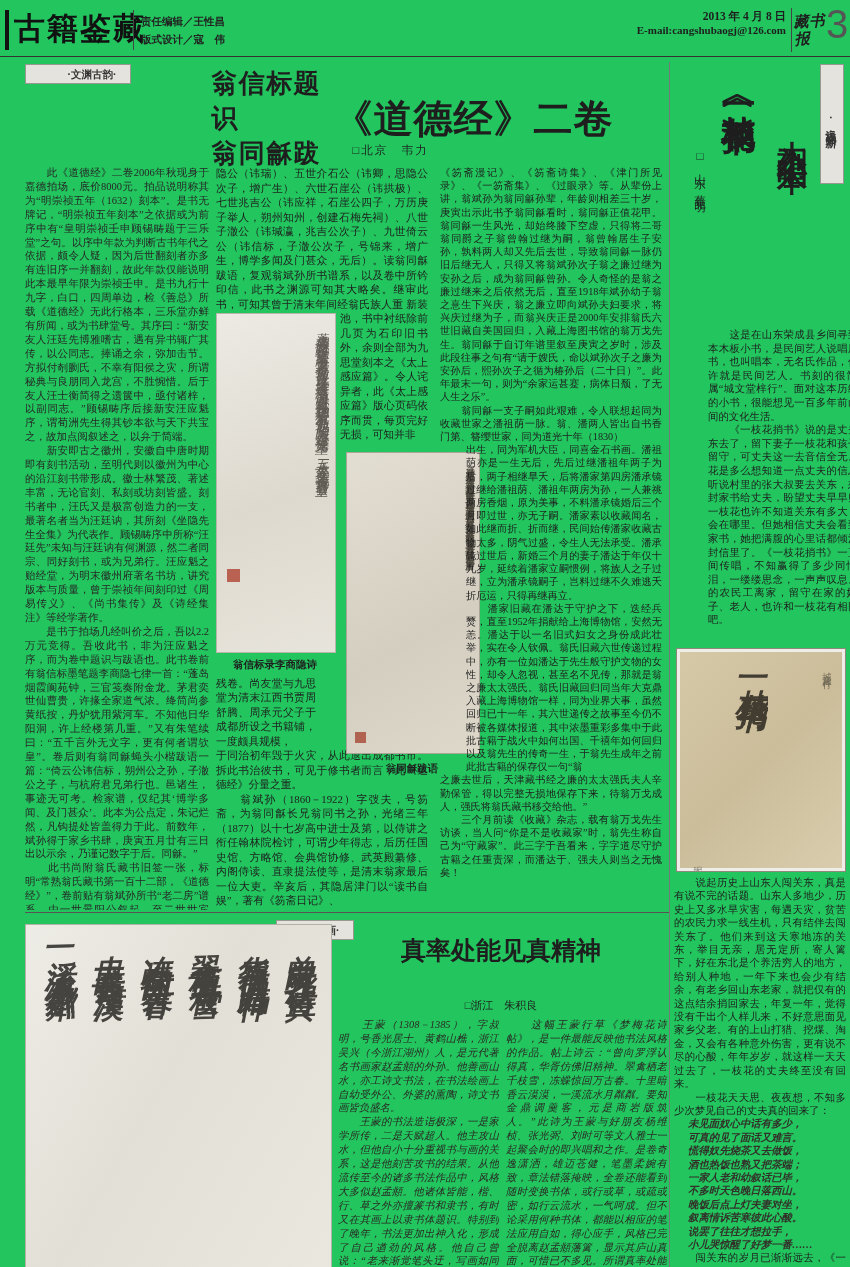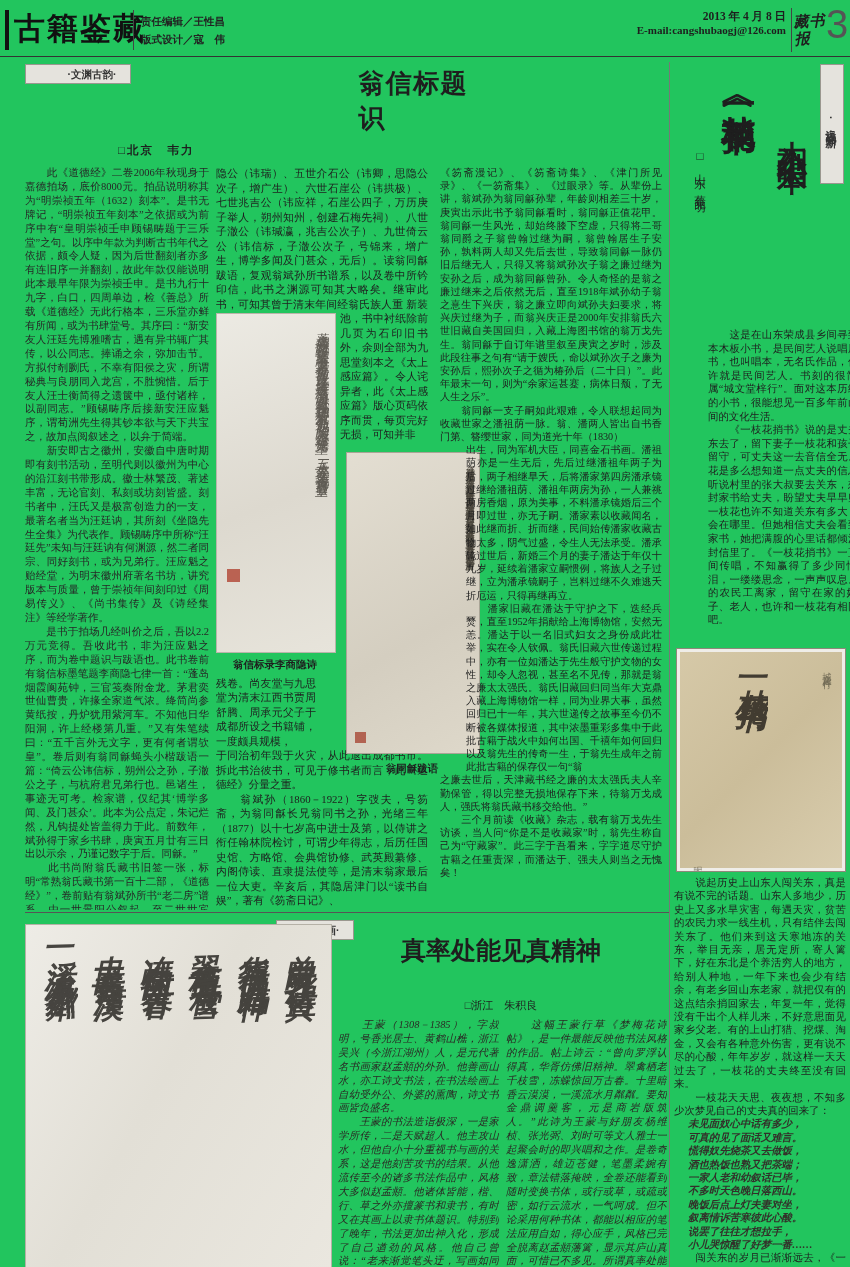--- a/index.html
+++ b/index.html
@@ -23,21 +23,21 @@
   #hd-rule{left:0;top:56px;width:850px;height:1px;background:#333;}
   #div-v{left:669px;top:62px;width:1px;height:1205px;background:#777;}
   #div-h{left:25px;top:912px;width:644px;height:1px;background:#555;}
   .tagbox{background:#e5e3dd;border:1px solid #9a978f;font-size:10.5px;font-weight:bold;color:#333;text-align:center;font-family:"Liberation Sans",sans-serif;}
   
   #m-tag{left:25px;top:64px;width:76px;height:18px;line-height:18px;padding-left:28px;}
   #m-head{left:118px;top:66px;width:545px;display:flex;align-items:center;justify-content:center;}
   #m-head .l{width:152px;font-size:26px;font-weight:bold;line-height:35px;text-align:justify;}
   #m-head .l div{text-align-last:justify;margin-left:44px;}
   #m-head .r{font-size:39px;font-weight:bold;margin-left:14px;letter-spacing:1px;}
-  #m-byline{left:118px;top:143px;width:545px;font-size:11.5px;letter-spacing:2px;font-weight:bold;}
+  #m-byline{left:118px;top:143px;width:545px;text-align:center;font-size:11.5px;letter-spacing:2px;}
   
   .bodytext{font-size:10.5px;line-height:13.9px;color:#262626;}
   #c1{left:25px;top:166px;width:184px;height:744px;overflow:hidden;}
   #c2{left:216px;top:166px;width:212px;height:744px;overflow:hidden;font-size:10.8px;line-height:14.5px;}
   #figA{float:left;width:118px;margin:2px 6px 4px 0;}
   #imgA{width:118px;height:338px;background:linear-gradient(160deg,#eceae3,#ddd9cf 55%,#e7e4db);border:1px solid #b9b5aa;position:relative;overflow:hidden;}
   .vcal{writing-mode:vertical-rl;font-style:italic;color:#4a463f;position:absolute;top:8px;right:6px;height:320px;font-size:13px;letter-spacing:2px;line-height:16px;opacity:.85;}
   #sealA{position:absolute;left:10px;bottom:70px;width:13px;height:13px;background:#b04332;opacity:.8;}
   .cap{font-size:10.5px;font-weight:bold;text-align:center;margin-top:4px;font-family:"Liberation Sans",sans-serif;}
   #c2-besideB{clear:left;width:100px;}
@@ -90,21 +90,23 @@
   <div class="abs" id="hd-logo">藏书报</div>
   <div class="abs" id="hd-page">3</div>
   <div class="abs" id="hd-rule"></div>
   <div class="abs" id="div-v"></div>
   <div class="abs" id="div-h"></div>
 
   <div class="abs tagbox" id="m-tag">·文渊古韵·</div>
   <div class="abs sans" id="m-head">
     <div class="l">
       <div>翁信标题识</div>
+      <div>翁同龢跋</div>
     </div>
+    <div class="r">《道德经》二卷</div>
   </div>
   <div class="abs" id="m-byline">□北京　韦力</div>
 
   <div class="abs bodytext just pre" id="c1">　　此《道德经》二卷2006年秋现身于嘉德拍场，底价8000元。拍品说明称其为“明崇祯五年（1632）刻本”。是书无牌记，“明崇祯五年刻本”之依据或为前序中有“皇明崇祯壬申顾锡畴题于三乐堂”之句。以序中年款为判断古书年代之依据，颇令人疑，因为后世翻刻者亦多有连旧序一并翻刻，故此年款仅能说明此本最早年限为崇祯壬申。是书九行十九字，白口，四周单边，检《善总》所载《道德经》无此行格本，三乐堂亦鲜有所闻，或为书肆堂号。其序曰：“新安友人汪廷先博雅嗜古，遇有异书辄广其传，以公同志。捧诵之余，弥加击节。方拟付剞劂氏，不幸有阳侯之灾，所谓秘典与良朋同入龙宫，不胜惋惜。后于友人汪士衡简得之遗箧中，亟付诸梓，以副同志。”顾锡畴序后接新安汪应魁序，谓荀洲先生得其钞本欲与天下共宝之，故加点阅叙述之，以弁于简端。
 　　新安即古之徽州，安徽自中唐时期即有刻书活动，至明代则以徽州为中心的沿江刻书带形成。徽士林繁茂、著述丰富，无论官刻、私刻或坊刻皆盛。刻书者中，汪氏又是极富创造力的一支，最著名者当为汪廷讷，其所刻《坐隐先生全集》为代表作。顾锡畴序中所称“汪廷先”未知与汪廷讷有何渊源，然二者同宗、同好刻书，或为兄弟行。汪应魁之贻经堂，为明末徽州府著名书坊，讲究版本与质量，曾于崇祯年间刻印过《周易传义》、《尚书集传》及《诗经集注》等经学著作。
 　　是书于拍场几经叫价之后，吾以2.2万元竞得。吾收此书，非为汪应魁之序，而为卷中题识与跋语也。此书卷前有翁信标墨笔题李商隐七律一首：“蓬岛烟霞阆苑钟，三官笺奏附金龙。茅君奕世仙曹贵，许掾全家道气浓。绛简尚参黄纸按，丹炉犹用紫河车。不知他日华阳洞，许上经楼第几重。”又有朱笔续曰：“五千言外无文字，更有何者谓欤皇”。卷后则有翁同龢蝇头小楷跋语一篇：“倚云公讳信标，朔州公之孙，子澈公之子，与杭府君兄弟行也。邑诸生，事迹无可考。检家谱，仅纪其‘博学多闻、及门甚众’。此本为公点定，朱记烂然，凡钩提处皆盖得力于此。前数年，斌孙得于家乡书肆，庚寅五月廿有三日出以示余，乃谨记数字于后。同龢。”
 　　此书尚附翁氏藏书旧签一张，标明“常熟翁氏藏书第一百十二部，《道德经》”，卷前贴有翁斌孙所书“老二房”谱系，由一世景阳公叙起，至二世世宾公、三世延秀公、四世思</div>
 
   <div class="abs just" id="c2">
     <span class="pre">隐公（讳瑞）、五世介石公（讳卿，思隐公次子，增广生）、六世石崖公（讳拱极）、七世兆吉公（讳应祥，石崖公四子，万历庚子举人，朔州知州，创建石梅先祠）、八世子澈公（讳瑊瀛，兆吉公次子）、九世倚云公（讳信标，子澈公次子，号锦来，增广生，博学多闻及门甚众，无后）。读翁同龢跋语，复观翁斌孙所书谱系，以及卷中所钤印信，此书之渊源可知其大略矣。继审此书，可知其曾于清末年间经翁氏族人重</span>

